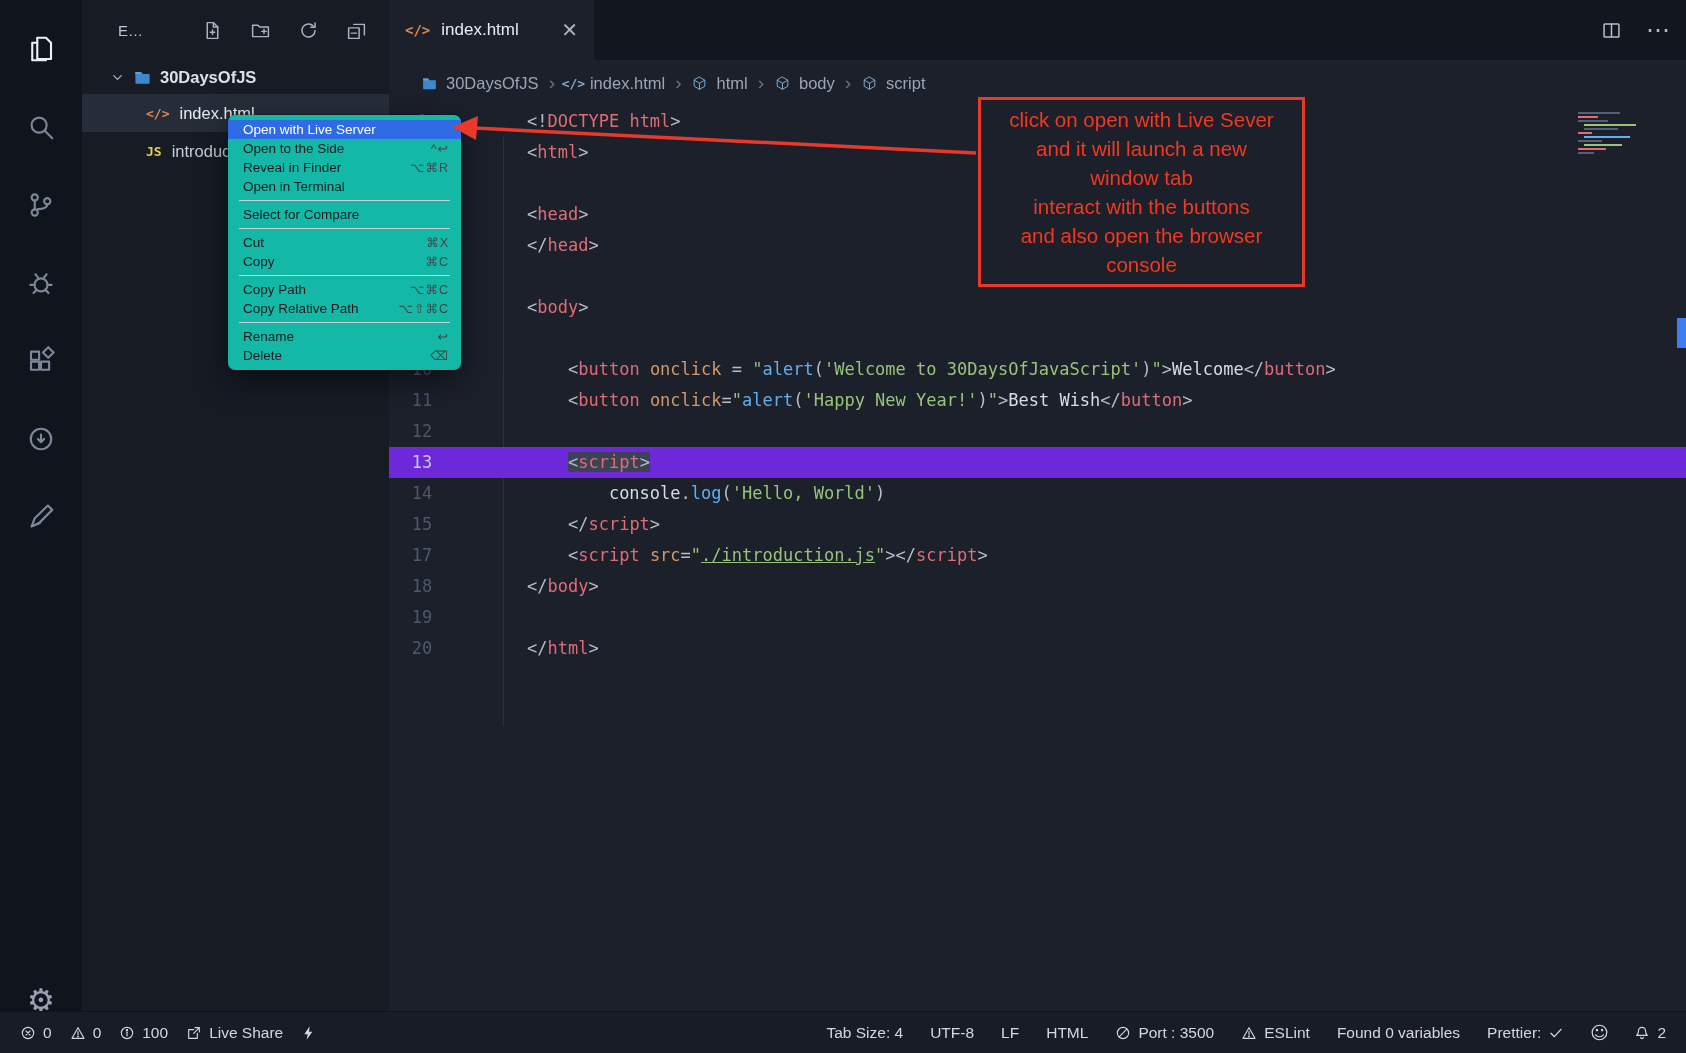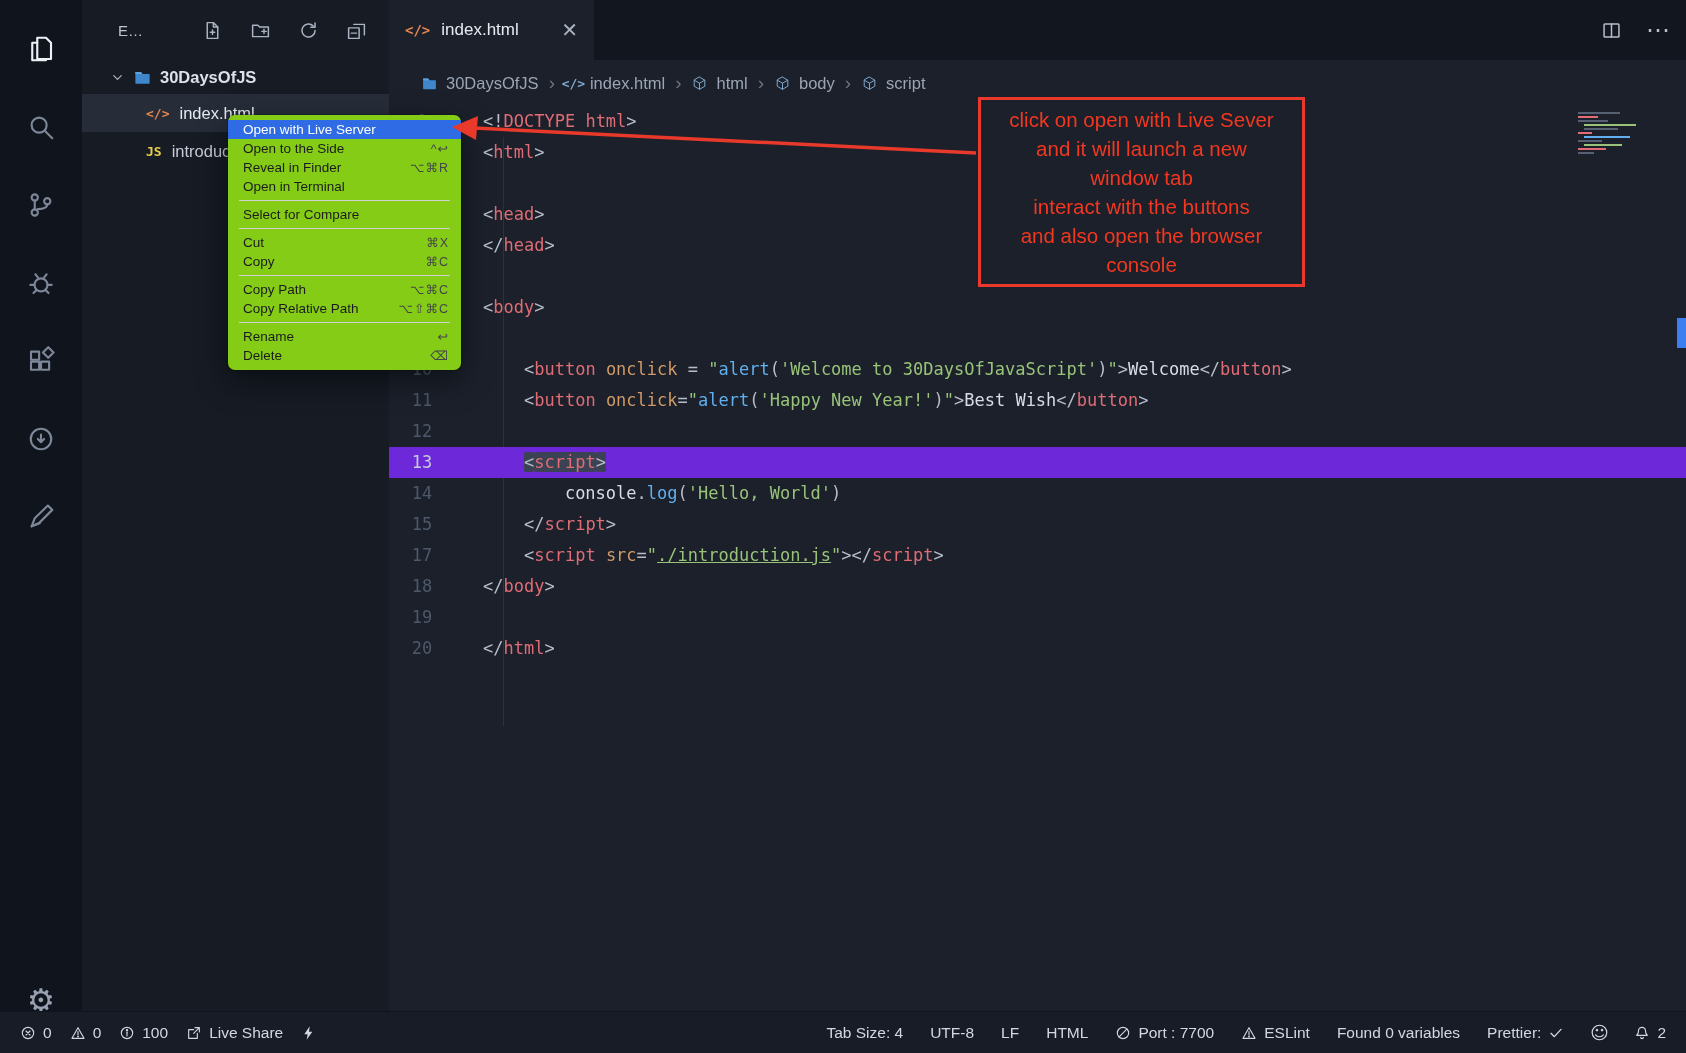--- a/index.html
+++ b/index.html
@@ -52,35 +52,35 @@
   .bc-item .icon{width:17px;height:17px;color:#7fa8cc}
   .bc-sep{color:#6b7484;font-size:19px}
 
   #code{position:absolute;left:0;top:106px;right:0;bottom:0;
     font-family:"DejaVu Sans Mono",monospace;font-size:17px;line-height:31px;cursor:text}
   #guide{position:absolute;left:114px;top:31px;width:1px;height:589px;background:#2a3140}
   .cl{display:flex;height:31px;white-space:pre;position:relative}
   .cl.current{background:#6d28d9}
   .ln{width:66px;text-align:center;color:#4e5869;flex:none}
   .cl.current .ln{color:#c3ccd9}
-  .codetxt{margin-left:28px}
+  .codetxt{margin-left:72px}
   .t-p{color:#b6bdc9}
   .t-tag{color:#e06c75}
   .t-attr{color:#d19a66}
   .t-str{color:#98c379}
   .t-fn{color:#61afef}
   .t-txt{color:#d7dde8}
   .t-link{color:#98c379;text-decoration:underline}
   .t-sel{background:#3b4254;border-radius:2px}
 
   #minimap{position:absolute;right:16px;top:4px;width:92px;height:46px;cursor:pointer}
   #ovmarker{position:absolute;right:0;top:212px;width:9px;height:30px;background:#3d7ff0}
 
   
-  #contextmenu{position:absolute;left:228px;top:115px;width:233px;background:#84cc16;border-radius:7px;
+  #contextmenu{position:absolute;left:228px;top:115px;width:233px;background:#14b8a6;border-radius:7px;
     box-shadow:0 10px 30px rgba(0,0,0,.5),0 0 0 1px rgba(0,0,0,.18);
     padding:5px 0;z-index:100;font-size:13.5px;color:#1c1c1e}
   .menu-item{height:19px;display:flex;align-items:center;padding:0 12px 0 15px;cursor:default}
   .menu-item .shortcut{margin-left:auto;color:#454549;letter-spacing:1px;font-size:12.5px}
   .menu-item.hl{background:#2e6be5;color:#fff}
   .menu-sep{height:1px;background:#d0d0d4;margin:4px 11px}
 
   
   #annotation{position:absolute;left:978px;top:97px;width:327px;border:3px solid #e8392b;z-index:80;
     padding:5px 2px;box-sizing:border-box;text-align:center;color:#f4371f;font-size:20.5px;line-height:29px}
@@ -454,21 +454,21 @@
       <div class="status-item">
         <span>HTML</span>
       </div>
       <div class="status-item">
         <span class="icon">
           <svg viewBox="0 0 24 24" fill="none" stroke="currentColor" stroke-width="1.7" stroke-linecap="round" stroke-linejoin="round">
             <circle cx="12" cy="12" r="8.5"></circle>
             <path d="M6.3 17.7 17.7 6.3"></path>
           </svg>
         </span>
-        <span>Port : 7700</span>
+        <span>Port : 3500</span>
       </div>
       <div class="status-item">
         <span class="icon">
           <svg viewBox="0 0 24 24" fill="none" stroke="currentColor" stroke-width="1.7" stroke-linecap="round" stroke-linejoin="round">
             <path d="M12 4 21 20H3z"></path>
             <path d="M12 10v4.5"></path>
             <circle cx="12" cy="17.3" r="0.6" fill="currentColor"></circle>
           </svg>
         </span>
         <span>ESLint</span>

